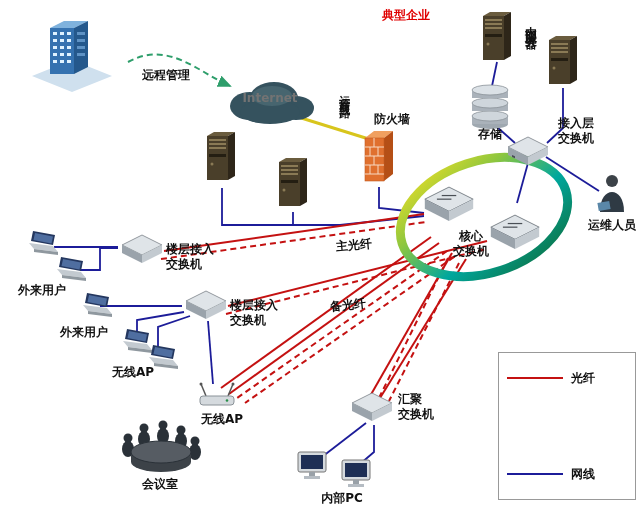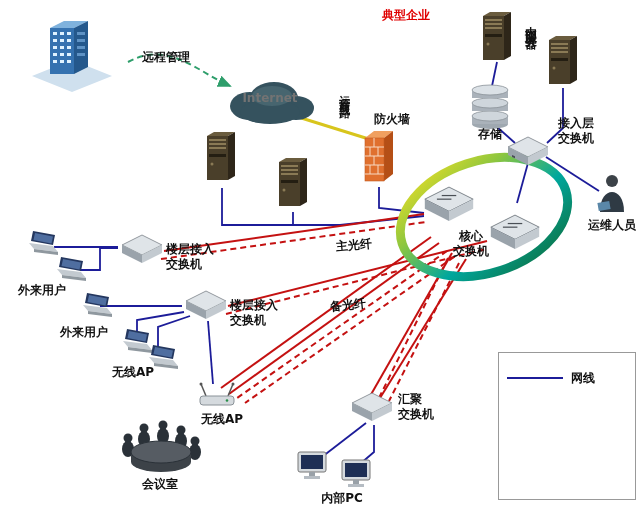--- a/index.html
+++ b/index.html
@@ -380,21 +380,21 @@
       <rect x="5" y="5" width="22" height="14" fill="#1e2f55"></rect>
       <rect x="13" y="22" width="6" height="4" fill="#99a1a8"></rect>
       <rect x="8" y="26" width="16" height="3" fill="#b5bcc3"></rect>
     </svg>
   </div>
 
   <div id="title">
     <div>典型企业</div>
   </div>
 
-  <div class="lbl" style="left:142px;top:50px">远程管理</div>
+  <div class="lbl" style="left:142px;top:68px">远程管理</div>
   <div class="lbl center white" style="left:240px;top:91px;width:60px">Internet</div>
   <div class="lbl vert small" style="left:337px;top:86px">运营商线路</div>
   <div class="lbl center" style="left:366px;top:112px;width:52px">防火墙</div>
 
 
   <div class="lbl vert" style="left:523px;top:16px">内部服务器</div>
   <div class="lbl center" style="left:468px;top:127px;width:44px">存储</div>
 
   <div class="lbl center" style="left:552px;top:116px;width:48px">
     <div>接入层</div>
@@ -427,20 +427,26 @@
     <div>汇聚</div>
       <div>交换机</div>
   </div>
 
   <div class="lbl center" style="left:310px;top:491px;width:64px">内部PC</div>
 
   <div class="lbl" style="left:336px;top:238px;transform:rotate(-5deg)">主光纤</div>
   <div class="lbl" style="left:330px;top:298px;transform:rotate(-6deg)">备光纤</div>
 
   <div id="legend">
+    <div class="legend-row">
+      <span class="legend-sample">
+          <span class="sample-line"></span>
+        </span>
+      <span class="legend-label">光纤</span>
+    </div>
     <div class="legend-row">
       <span class="legend-sample">
           <span class="sample-line blue"></span>
         </span>
       <span class="legend-label">网线</span>
     </div>
   </div>
 
 </div>
 

